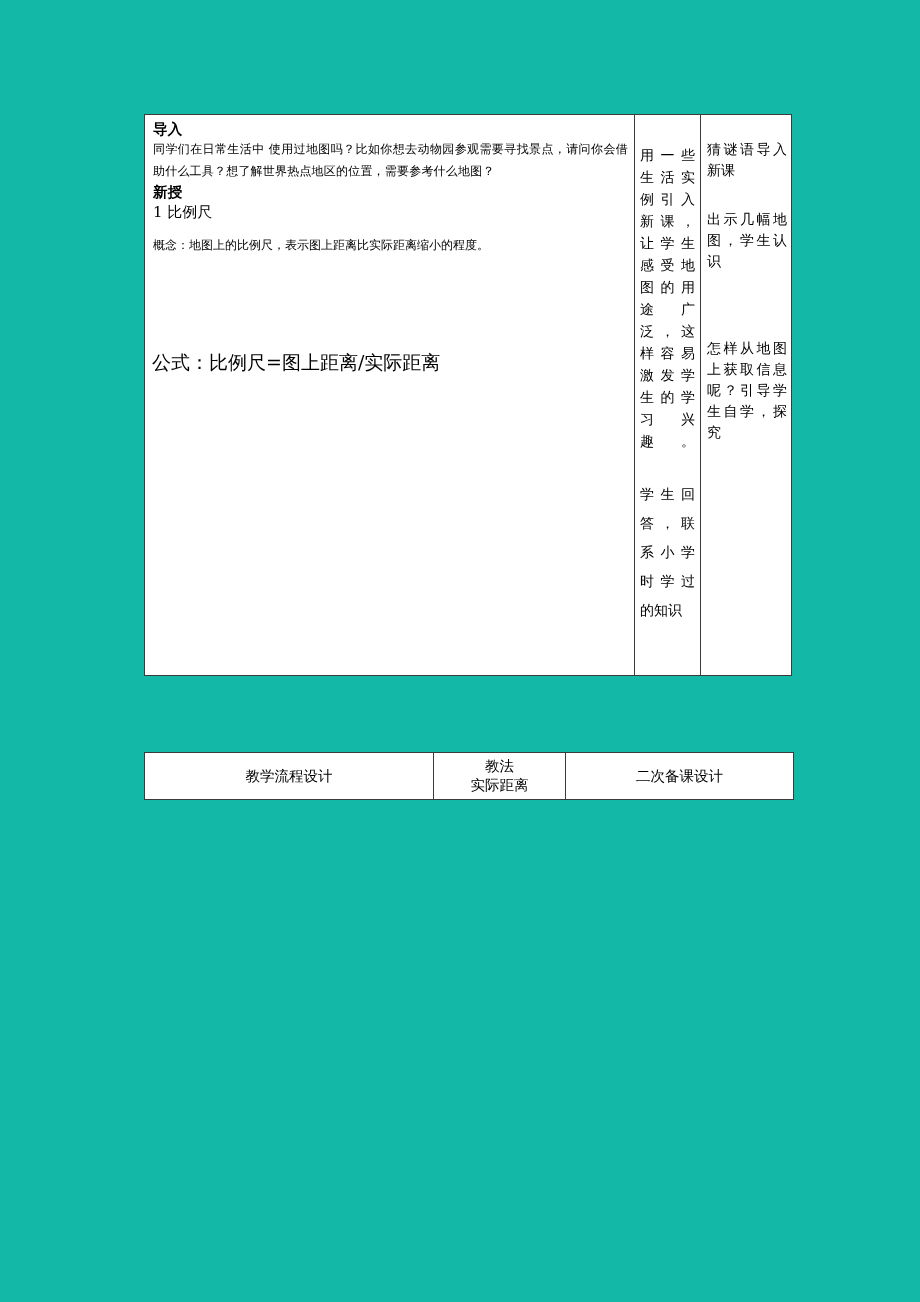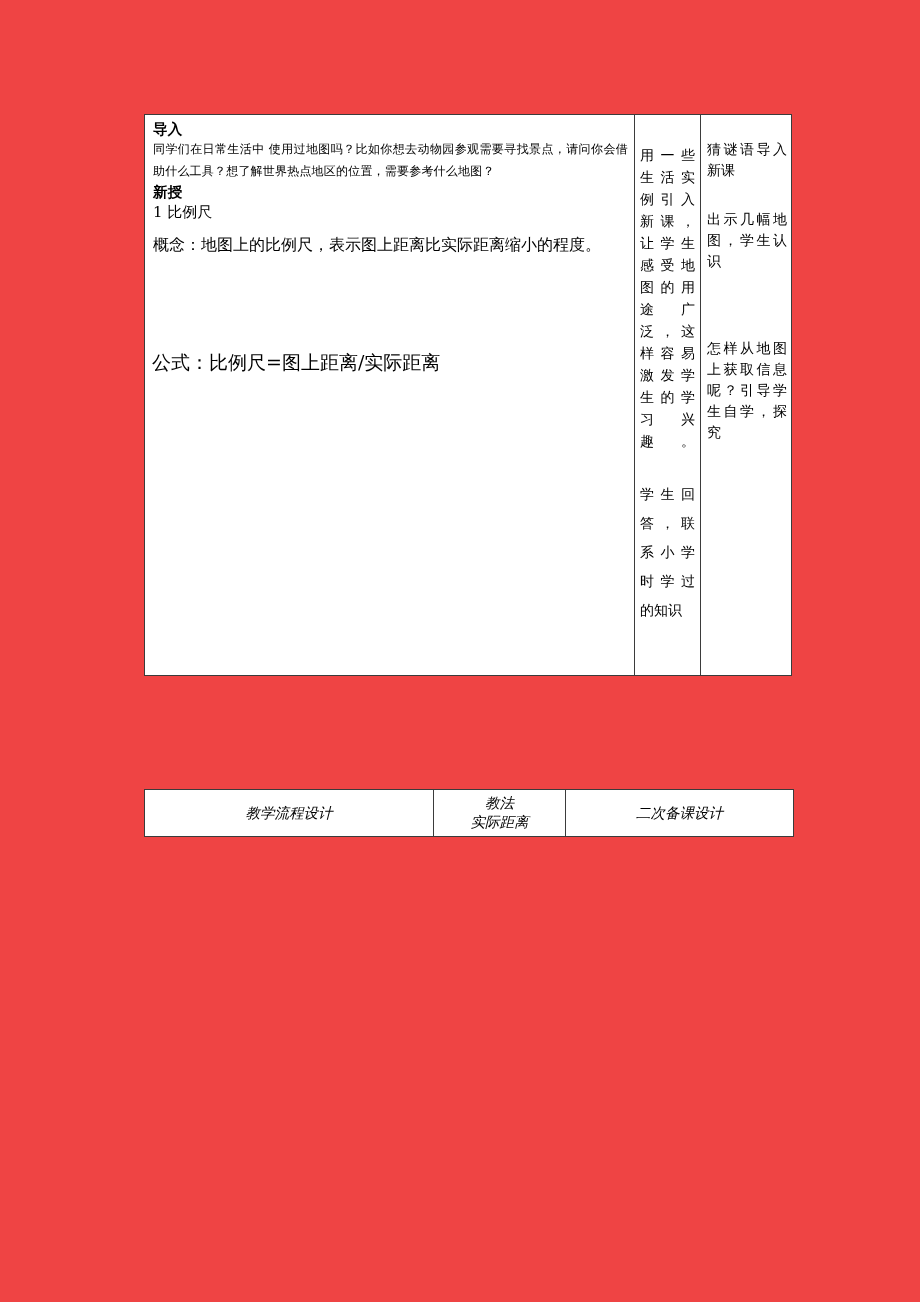--- a/index.html
+++ b/index.html
@@ -14,21 +14,21 @@
     font-family: "DejaVu Serif", "Liberation Serif", serif;
     color: #000000;
     overflow: hidden;
   }
 
   .page {
     position: absolute;
     left: 0; top: 0;
     width: 920px;
     height: 1302px;
-    background: #ef4444;
+    background: #14b8a6;
   }
 
   
   .main-table {
     position: absolute;
     left: 144px;
     top: 114px;
     width: 646px;
     height: 562px;
     border-collapse: collapse;
@@ -63,21 +63,21 @@
     text-align: justify;
     text-justify: inter-ideograph;
     letter-spacing: 0.2px;
   }
   .t-plain {
     font-size: 15px;
     line-height: 20px;
     margin: 0;
   }
   .t-concept {
-    font-size: 16px;
+    font-size: 12px;
     line-height: 20px;
     margin: 13px 0 0 0;
   }
   .t-formula {
     font-size: 19px;
     line-height: 20px;
     margin: 0;
     position: absolute;
     left: 152px;
     top: 352px;
@@ -106,25 +106,24 @@
     text-align-last: justify;
   }
   .right-para.last-left { text-align-last: left; }
   .right-gap-a { height: 28px; }
   .right-gap-b { height: 66px; }
 
   
   .foot-table {
     position: absolute;
     left: 144px;
-    top: 789px;
+    top: 752px;
     width: 634px;
     border-collapse: collapse;
     table-layout: fixed;
-    font-style: italic;
   }
   .foot-table td {
     border: 1px solid #3b3b3b;
     text-align: center;
     vertical-align: middle;
     font-size: 14.5px;
     line-height: 19px;
     padding: 4px 2px;
     background: #ffffff;
   }

